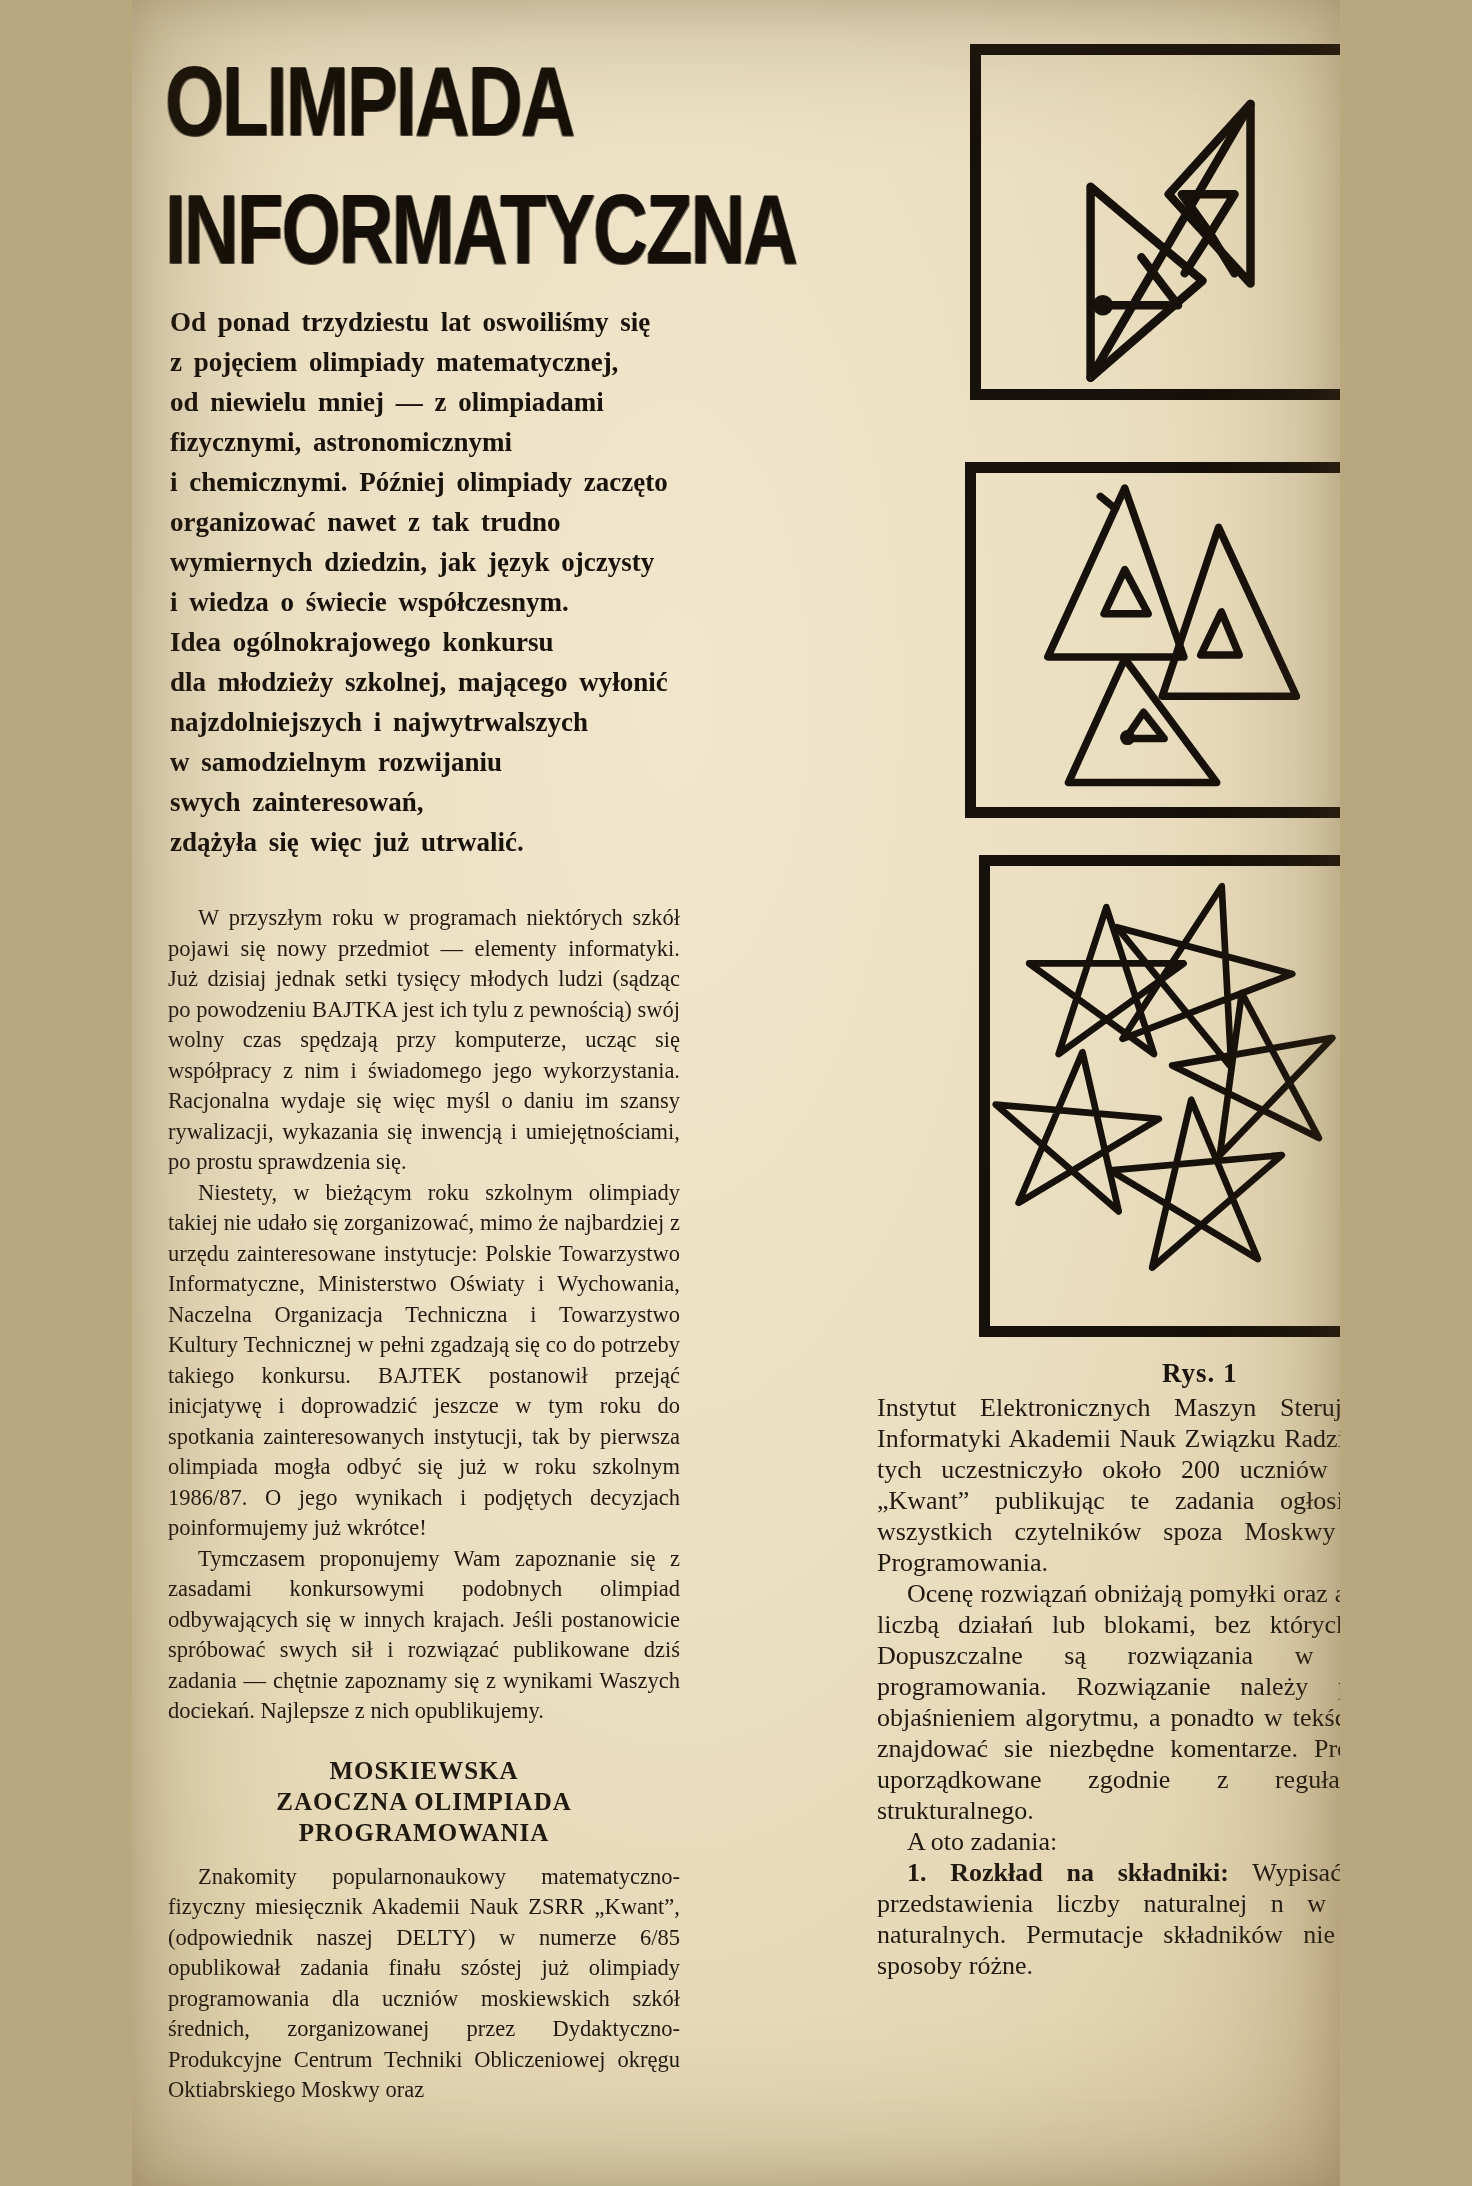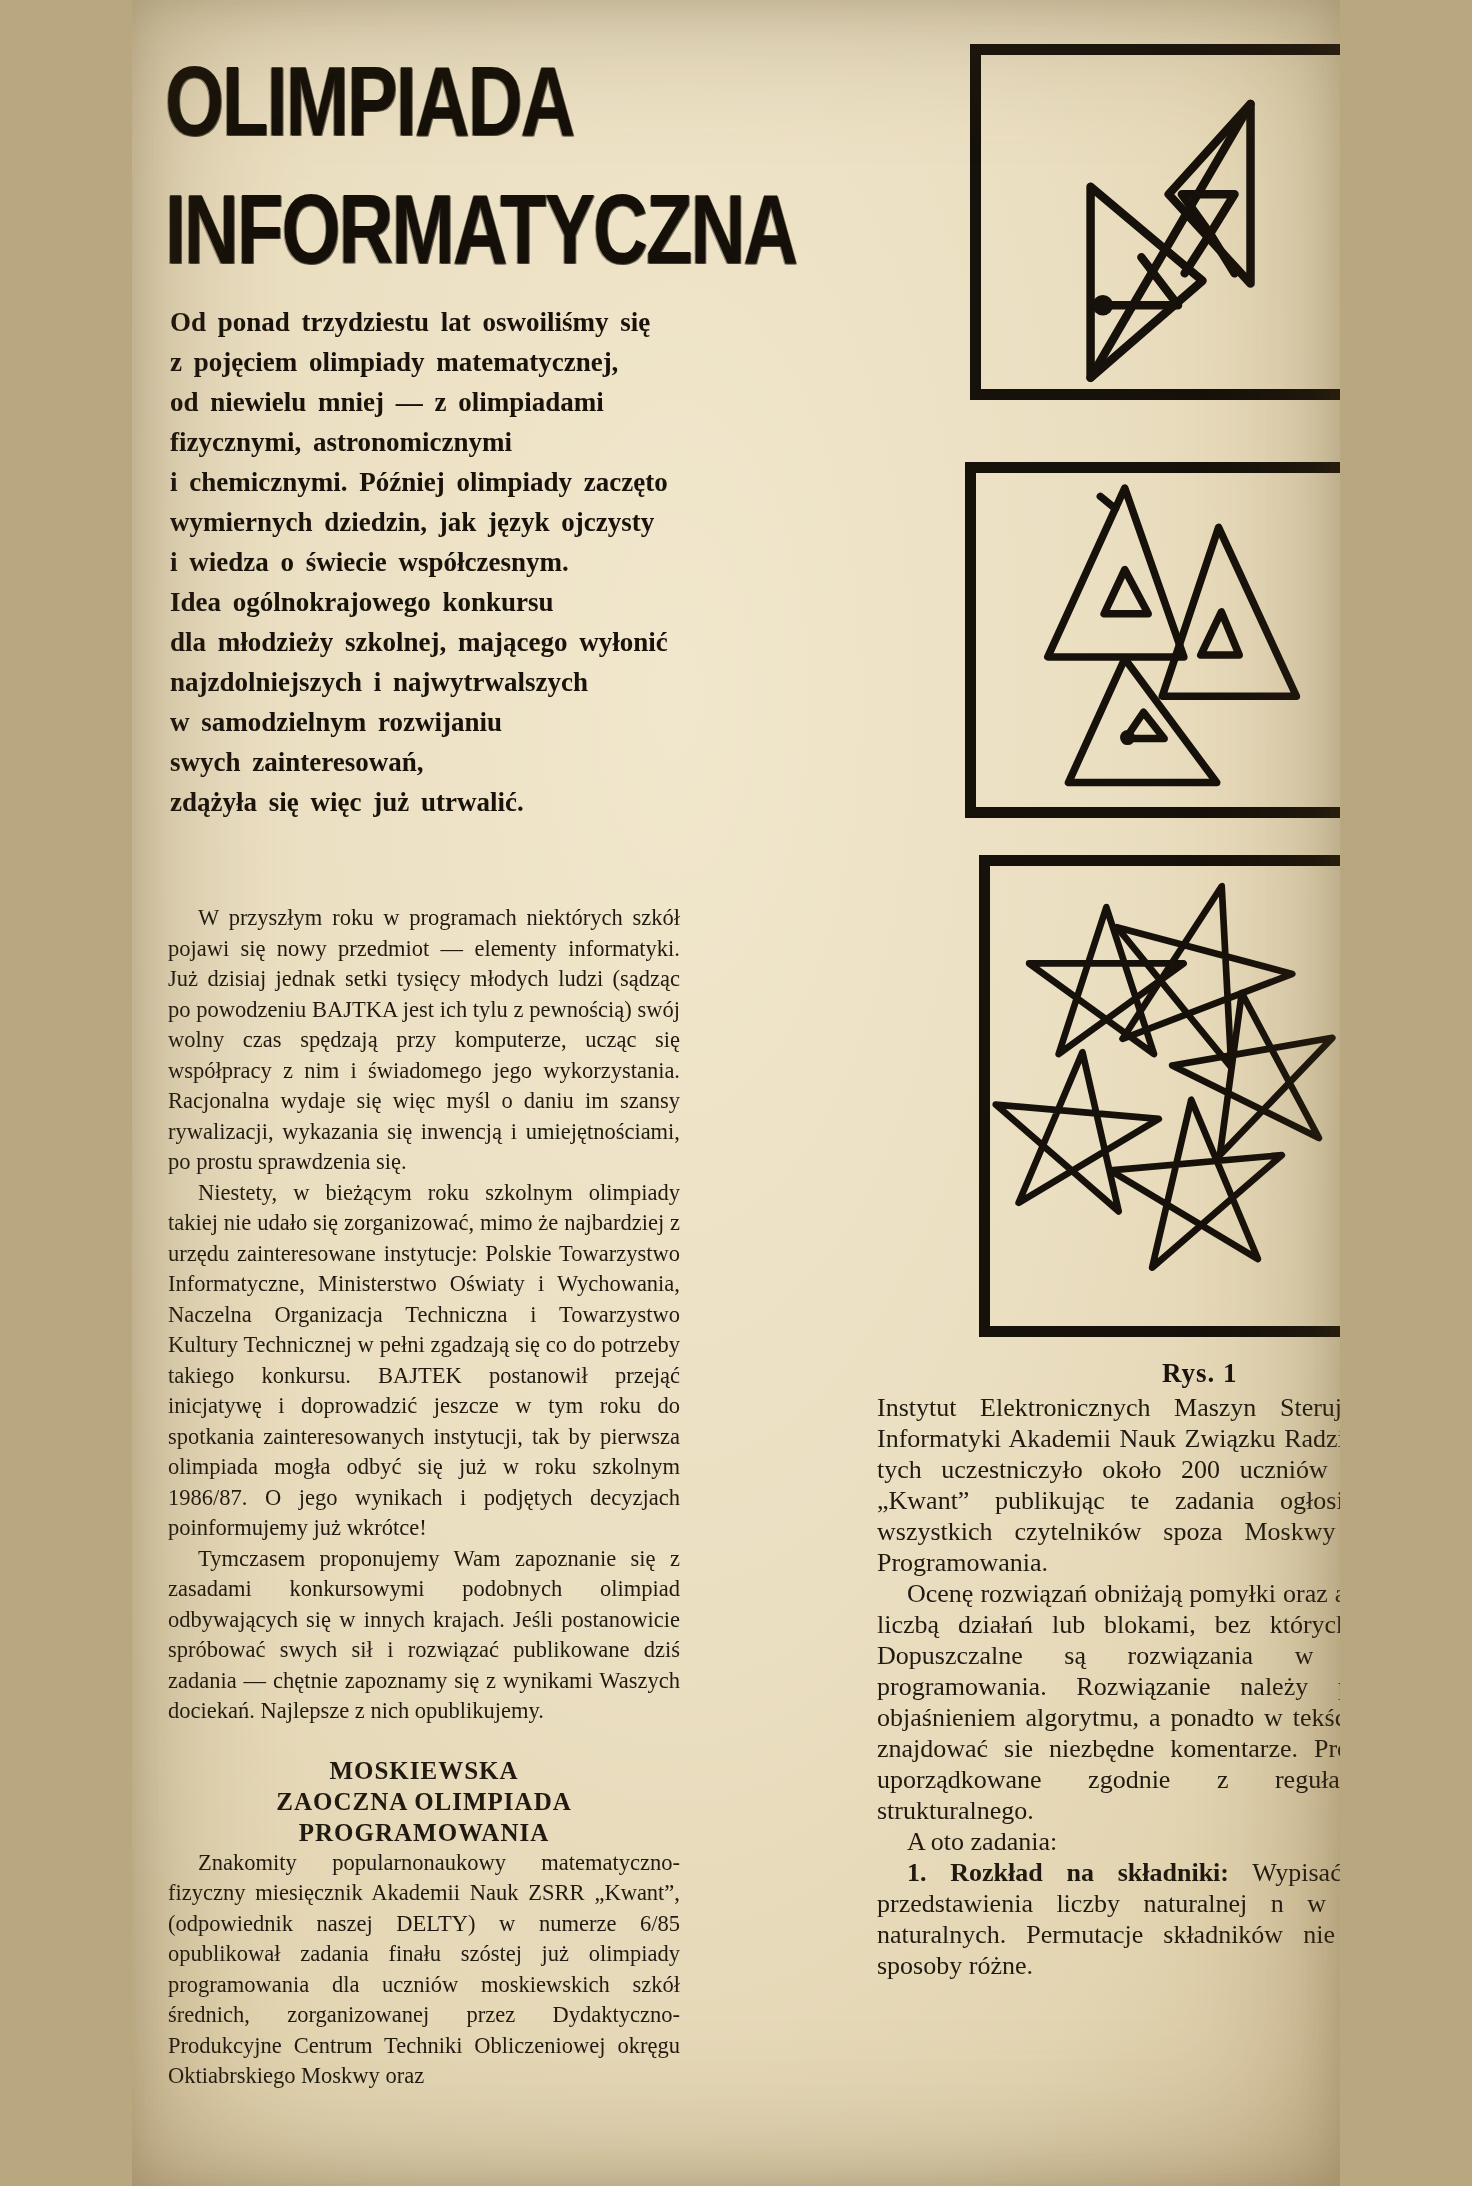--- a/index.html
+++ b/index.html
@@ -41,21 +41,21 @@
     position:absolute; left:36px; top:903px; width:512px;
     font-size:22.5px; line-height:30.5px;
   }
   .col-right {
     position:absolute; left:745px; top:1392px; width:700px;
     font-size:26px; line-height:31px;
   }
   p.para { margin:0; padding:0; }
   .indent { text-indent:30px; }
   .section-heading {
-    margin-top:28px; 
+    margin-top:28px; margin-bottom:14px;
     text-align:center; font-weight:700;
     font-size:25px; line-height:31px; text-indent:0;
     letter-spacing:1px;
   }
   .task-title { font-weight:700; }
   .figure {
     position:absolute; border:11px solid #17110b; box-sizing:content-box;
   }
   .figure svg { display:block; width:100%; height:100%; }
   #fig1 { left:838px; top:44px;  width:460px; height:334px; }
@@ -80,20 +80,21 @@
 
   <div class="title-line t1">OLIMPIADA</div>
   <div class="title-line t2">INFORMATYCZNA</div>
 
   <div class="lead">
     <div>Od ponad trzydziestu lat oswoiliśmy się</div>
     <div>z pojęciem olimpiady matematycznej,</div>
     <div>od niewielu mniej — z olimpiadami</div>
     <div>fizycznymi, astronomicznymi</div>
     <div>i chemicznymi. Później olimpiady zaczęto</div>
+    <div>organizować nawet z tak trudno</div>
     <div>wymiernych dziedzin, jak język ojczysty</div>
     <div>i wiedza o świecie współczesnym.</div>
     <div>Idea ogólnokrajowego konkursu</div>
     <div>dla młodzieży szkolnej, mającego wyłonić</div>
     <div>najzdolniejszych i najwytrwalszych</div>
     <div>w samodzielnym rozwijaniu</div>
     <div>swych zainteresowań,</div>
     <div>zdążyła się więc już utrwalić.</div>
   </div>
 

